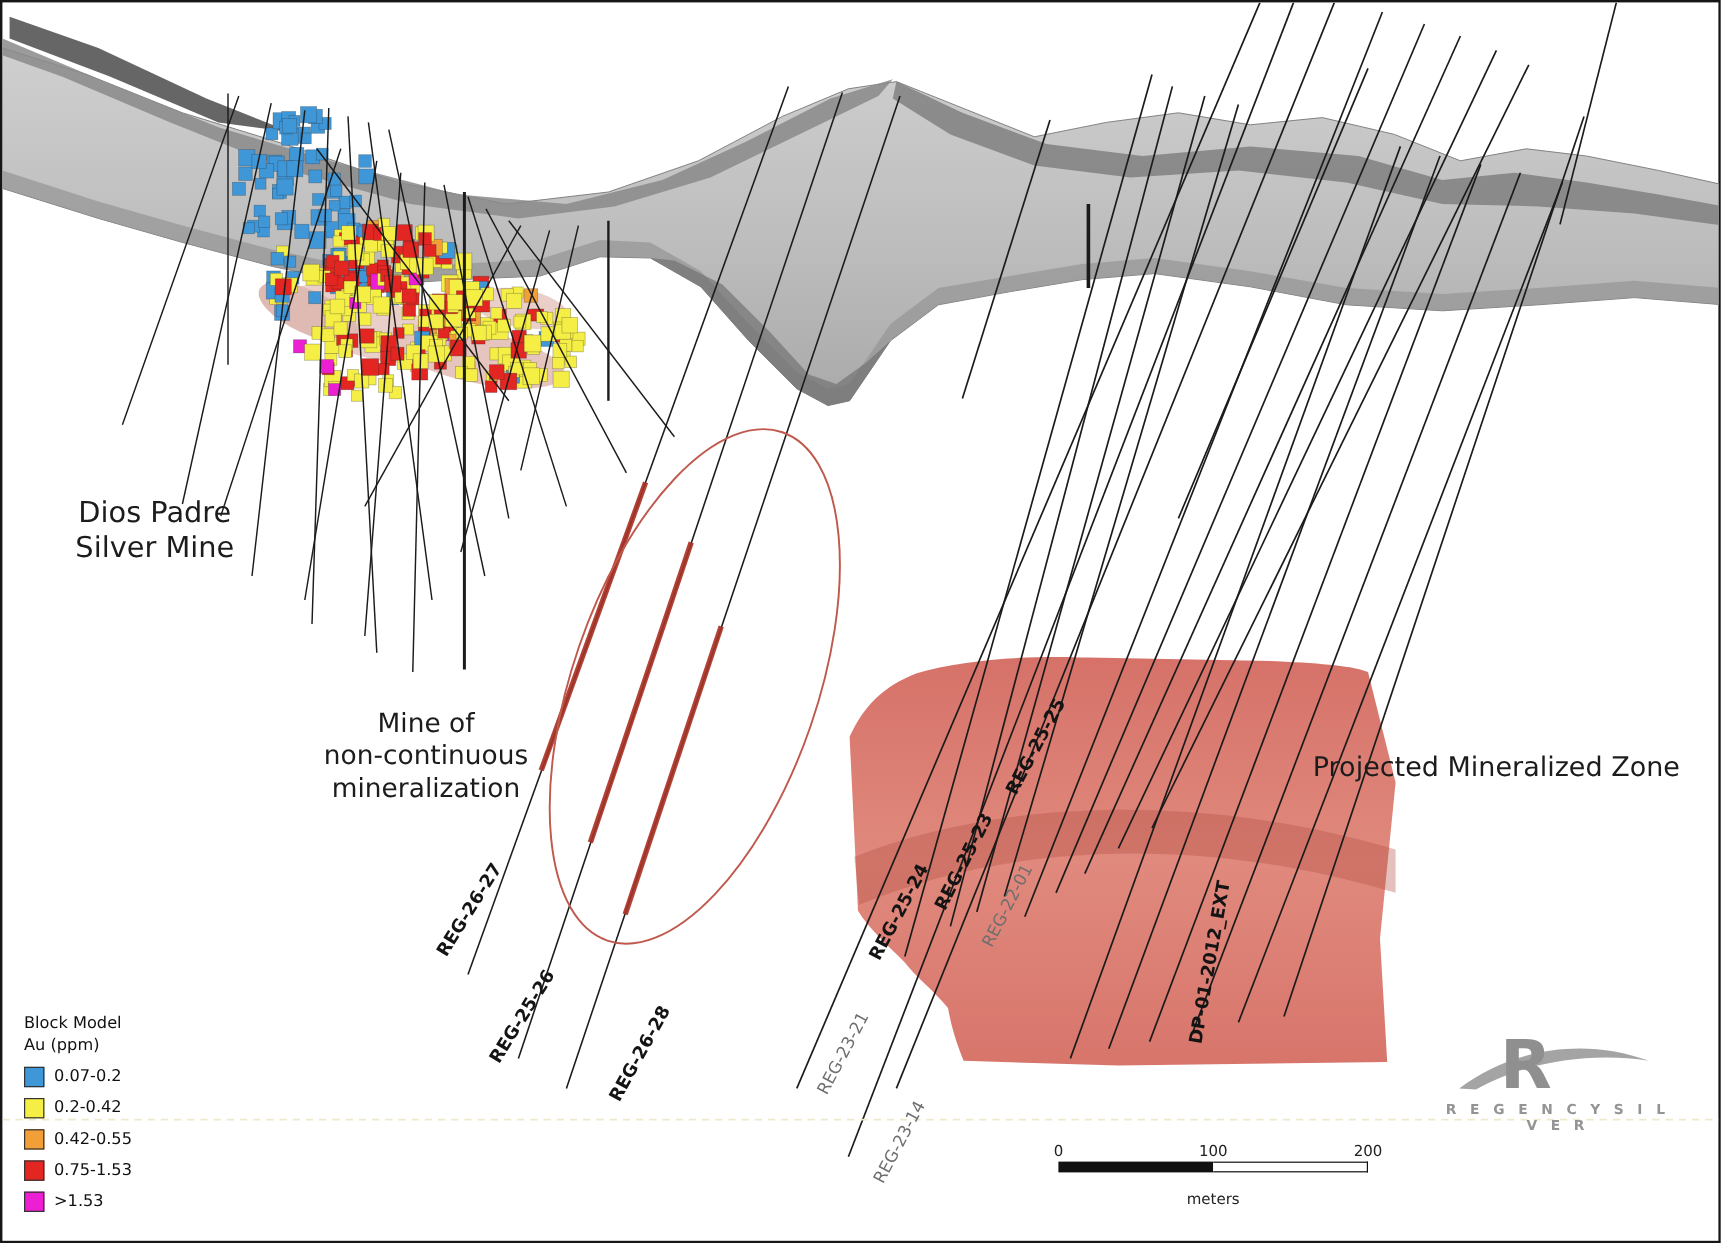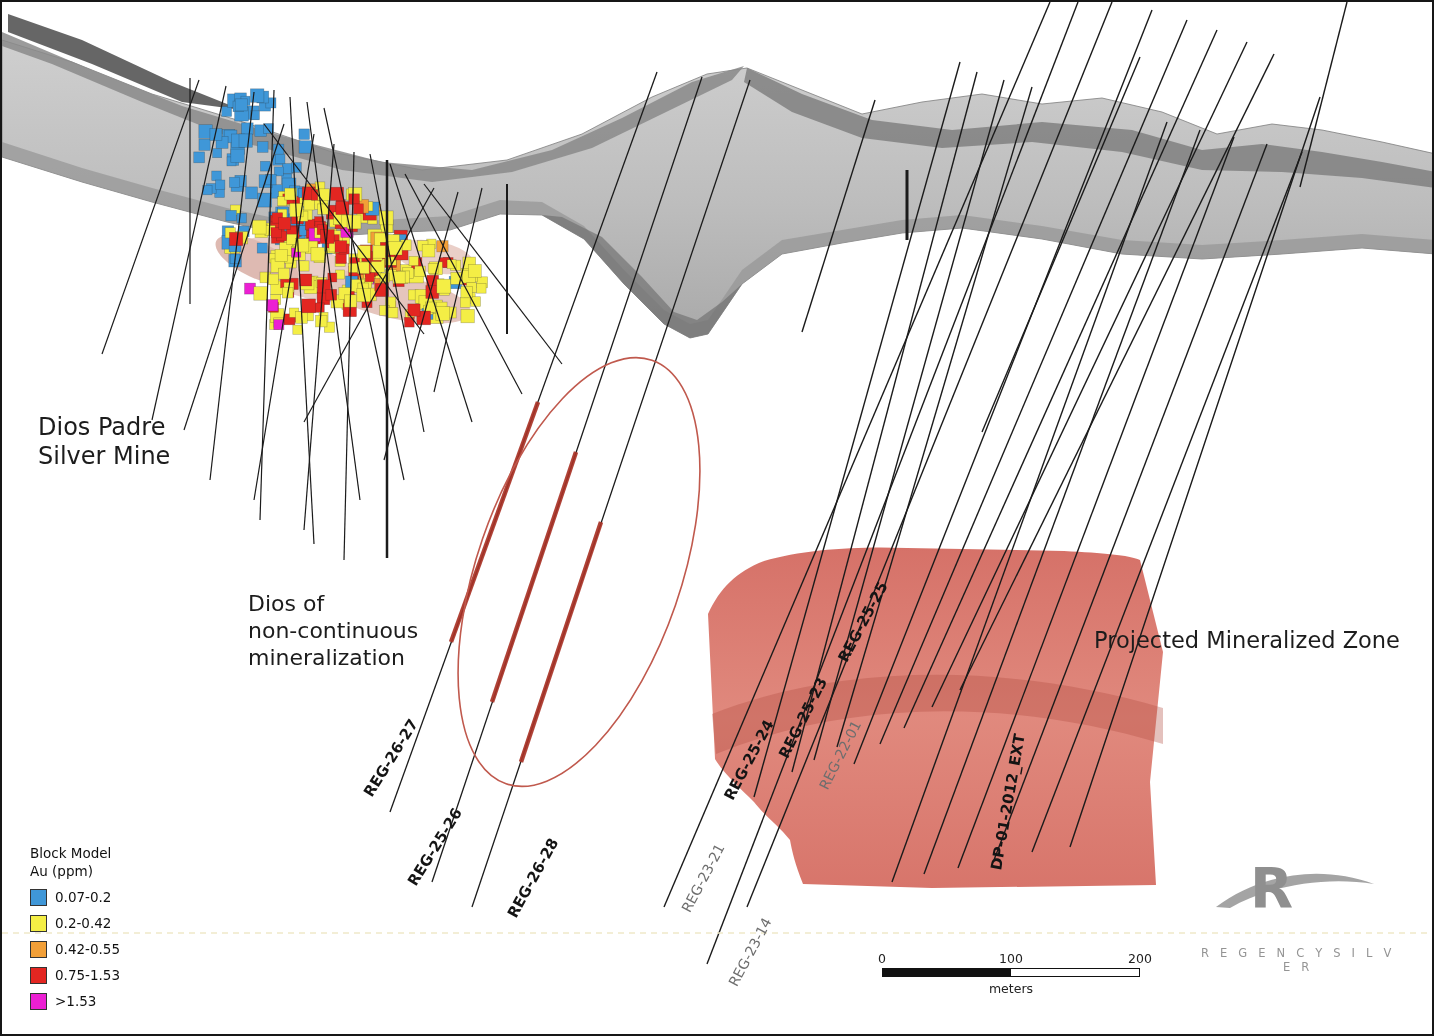--- a/index.html
+++ b/index.html
@@ -1,37 +1,37 @@
 <!DOCTYPE html>
 <html><head>
 <meta charset="utf-8">
 <style>
   *{margin:0;padding:0;box-sizing:border-box}
   html,body{background:#9a9a9a;font-family:"DejaVu Sans","Liberation Sans",sans-serif}
   .canvas{position:relative;width:1434px;height:1036px;background:#ffffff;border:2px solid #161616;overflow:hidden}
   .scene{position:absolute;left:0;top:0}
-  .label{position:absolute;color:#1c1c1c;}
+  .label{position:absolute;color:#1c1c1c;text-align:center}
   .mine-label{left:36px;top:411px;width:182px;font-size:24px;line-height:1.2}
   .zones-label{left:246px;top:589px;width:214px;font-size:22px;line-height:1.22}
   .projected-label{left:1092px;top:625px;font-size:22.5px;white-space:nowrap;text-align:center}
   .drill-label{position:absolute;font-size:15px;font-weight:bold;color:#141414;white-space:nowrap}
   .drill-label.gray{color:#6e6e6e;font-weight:normal;font-size:14px}
-  .legend{position:absolute;left:28px;top:842px;font-size:13.5px;color:#111}
+  .legend{position:absolute;left:18px;top:842px;font-size:13.5px;color:#111}
   .legend-title{line-height:1.35}
   .legend-row{display:flex;align-items:flex-start;margin-top:9px}
   .swatch{width:17px;height:17px;border:1px solid #333;margin-right:8px;display:inline-block;flex:0 0 auto}
   .scalebar{position:absolute;left:880px;top:949px;width:258px;font-size:12.5px;color:#222}
   .sb-labels{position:relative;height:15px}
   .sb-labels span{position:absolute;transform:translateX(-50%)}
   .sb-bar{display:flex;height:9px;margin-top:2px}
   .sb-seg{width:50%;height:100%}
   .sb-black{background:#111}
   .sb-white{background:#fff;border:1.5px solid #111;border-left:none}
-  .sb-unit{text-align:center;margin-top:4px}
-  .company{position:absolute;left:1196px;top:944px;width:200px;text-align:center;font-size:11.5px;letter-spacing:.32em;color:#949494;font-weight:normal}
+  .sb-unit{text-align:center;margin-top:14px}
+  .company{position:absolute;left:1196px;top:915px;width:200px;text-align:center;font-size:11.5px;letter-spacing:.32em;color:#949494;font-weight:bold}
   .caption{position:absolute;left:1156px;top:946px;width:268px;text-align:center;font-size:23px;color:#000;line-height:1.28}
 </style>
 </head>
 <body>
 
 <div class="canvas">
 
 <svg class="scene" width="1434" height="1036" viewBox="0 0 1434 1036">
   <defs>
     <linearGradient id="terrG" x1="0" y1="0" x2="0" y2="1">
@@ -500,21 +500,21 @@
     <text x="1248" y="905" font-size="56" font-weight="600" fill="#8f8f8f" font-family="DejaVu Sans, sans-serif">R</text>
   </g>
 </svg>
 
 <div class="label mine-label">
   <div>Dios Padre</div>
   <div>Silver Mine</div>
 </div>
 
 <div class="label zones-label">
-  <div>Dios of</div>
+  <div>Mine of</div>
   <div>non-continuous</div>
   <div>mineralization</div>
 </div>
 
 <div class="label projected-label">Projected Mineralized Zone</div>
 
 <div id="drill-labels">
       <div class="drill-label" style="left: 389px; top: 756px; transform: translate(-50%, -50%) rotate(-58deg);">REG-26-27</div>
       <div class="drill-label" style="left: 433px; top: 845px; transform: translate(-50%, -50%) rotate(-58deg);">REG-25-26</div>
       <div class="drill-label" style="left: 531px; top: 876px; transform: translate(-50%, -50%) rotate(-61deg);">REG-26-28</div>

